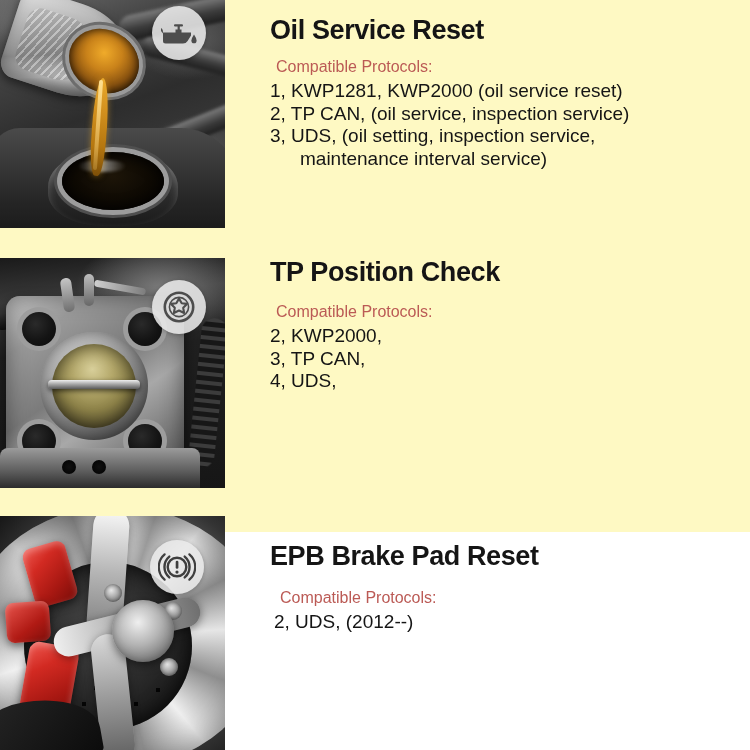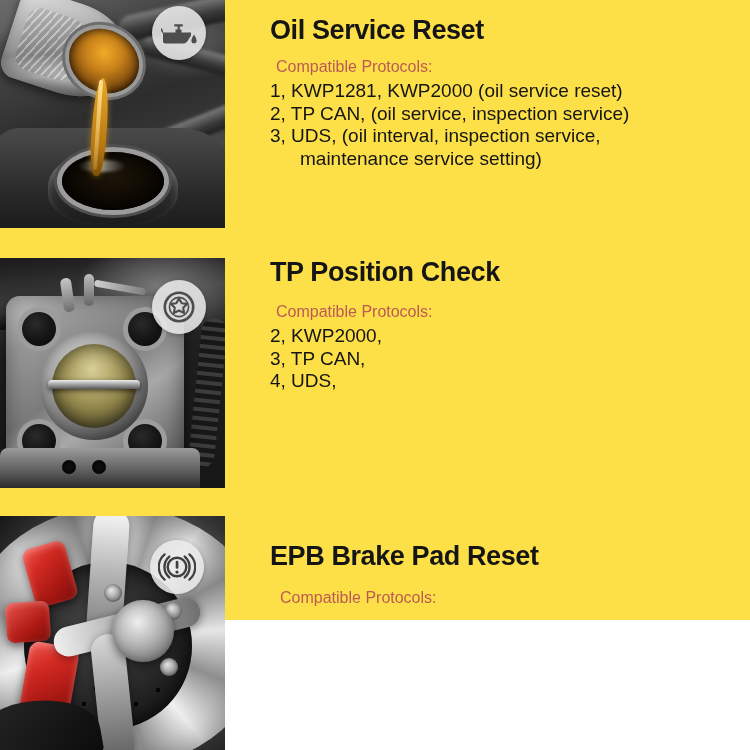--- a/index.html
+++ b/index.html
@@ -2,21 +2,21 @@
 <html><head>
 <meta charset="utf-8">
 <style>
   * { margin:0; padding:0; box-sizing:border-box; }
   html, body {
     width:750px; height:750px;
     background:#ffffff;
     font-family:"Liberation Sans", sans-serif;
     overflow:hidden;
   }
-  .page { position:relative; width:750px; height:620px; background:#fde047; }
+  .page { position:relative; width:750px; height:532px; background:#fef9c3; }
 
   
   .feature { position:absolute; left:0; width:750px; }
   #feature-oil   { top:0px;   height:228px; }
   #feature-tp    { top:258px; height:230px; }
   #feature-epb   { top:516px; height:234px; }
 
   
   .photo {
     position:absolute; left:0; top:0;
@@ -328,22 +328,22 @@
         </svg>
       </div>
     </div>
 
     <div class="text-col">
       <h2 class="feat-title">Oil Service Reset</h2>
       <div class="proto-label">Compatible Protocols:</div>
       <ul class="proto-list">
         <li>1, KWP1281, KWP2000 (oil service reset)</li>
         <li>2, TP CAN, (oil service, inspection service)</li>
-        <li>3, UDS, (oil interval, inspection service,</li>
-        <li class="cont">maintenance service setting)</li>
+        <li>3, UDS, (oil setting, inspection service,</li>
+        <li class="cont">maintenance interval service)</li>
       </ul>
     </div>
   </section>
 
   <section class="feature" id="feature-tp">
 
     <div class="photo">
       <div class="tp-bg"></div>
       <div class="tp-corr"></div>
       <div class="tp-hose"></div>
@@ -412,17 +412,18 @@
           <path d="M6.6 3.3 A16.8 16.8 0 0 0 6.6 28.7" fill="none" stroke="#3f3f3f" stroke-width="2.2" stroke-linecap="round"></path>
           <path d="M31.4 3.3 A16.8 16.8 0 0 1 31.4 28.7" fill="none" stroke="#3f3f3f" stroke-width="2.2" stroke-linecap="round"></path>
         </svg>
       </div>
     </div>
 
     <div class="text-col">
       <h2 class="feat-title">EPB Brake Pad Reset</h2>
       <div class="proto-label">Compatible Protocols:</div>
       <ul class="proto-list">
+        <li>2, UDS, (2012--)</li>
       </ul>
     </div>
   </section>
 
 </div>
 
 </body></html>

